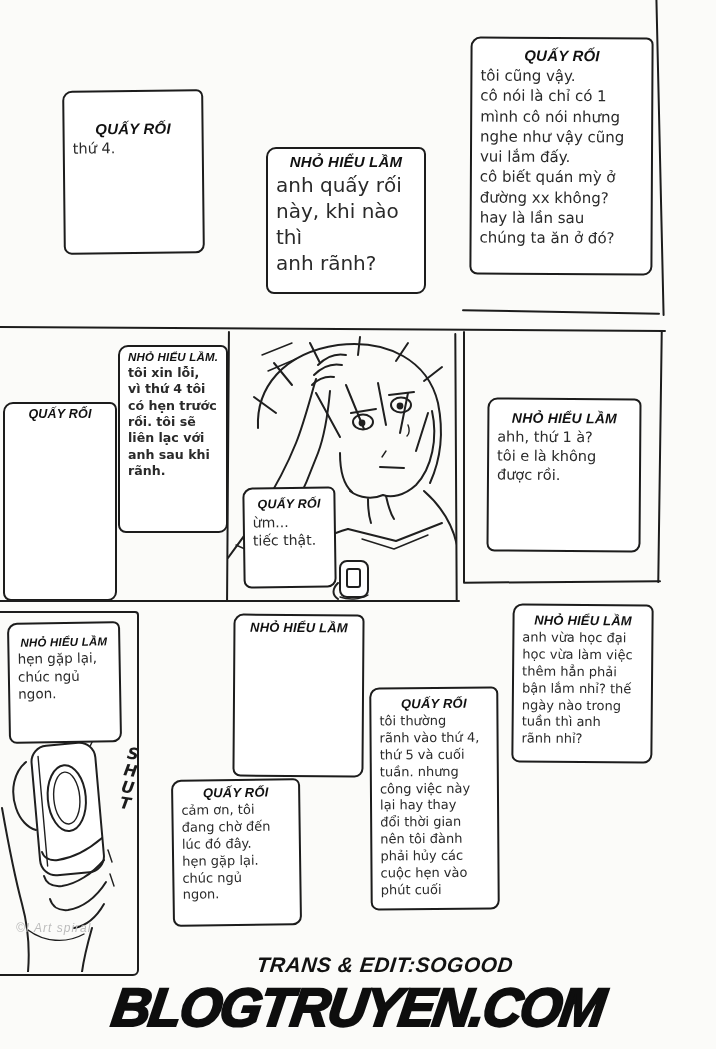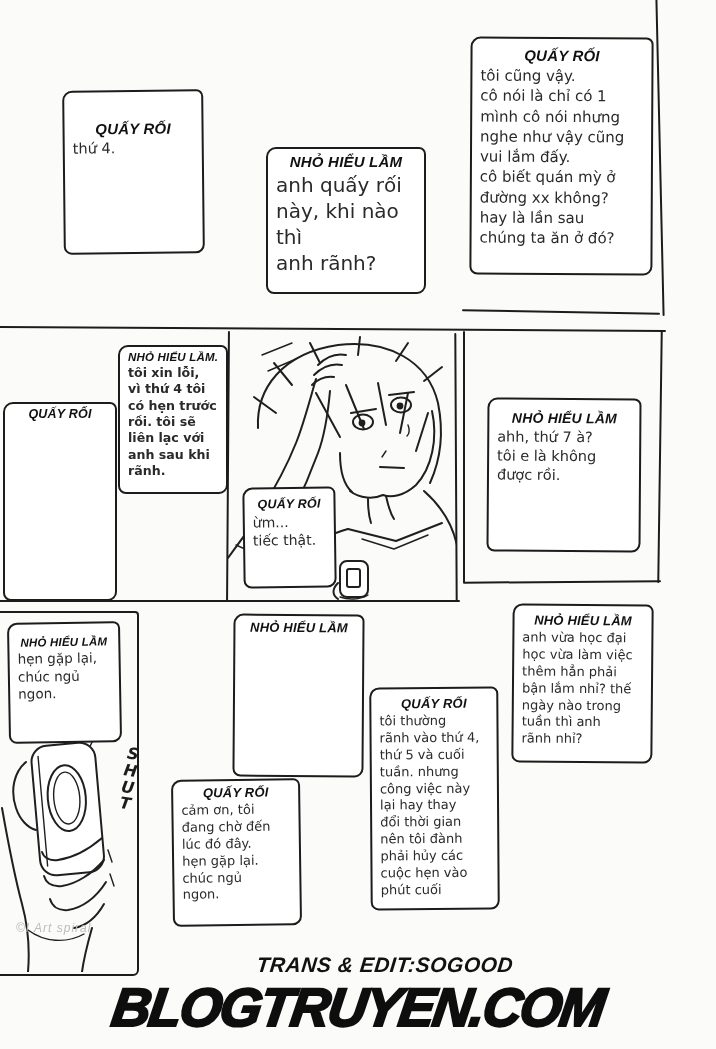--- a/index.html
+++ b/index.html
@@ -37,21 +37,21 @@
   }
   .bx0{left:63px;top:90px;width:141px;height:164px;transform:rotate(-.6deg);}
   .bx0 .t{margin-top:24px;font-size:15px;}
   .bx0 .b{font-size:14.5px;}
   .bx1{left:266px;top:147px;width:160px;height:147px;}
   .bx1 .t{font-size:15px;}
   .bx1 .b{font-size:20px;}
   .bx2{left:470px;top:37px;width:183px;height:238px;transform:rotate(.3deg);}
   .bx2 .t{font-size:15px;margin-top:4px;}
   .bx2 .b{font-size:15px;line-height:1.35;}
-  .bx3{left:118px;top:345px;width:110px;height:149px;}
+  .bx3{left:118px;top:345px;width:110px;height:188px;}
   .bx3 .t{font-size:11.5px;}
   .bx3 .b{font-size:12.6px;font-weight:bold;}
   .bx4{left:3px;top:402px;width:114px;height:199px;padding-top:3px;}
   .bx4 .t{font-size:12.5px;margin-bottom:1px;}
   .bx4 .b{font-size:12.3px;line-height:1.3;}
   .bx5{left:243px;top:487px;width:93px;height:101px;transform:rotate(-.8deg);}
   .bx5 .t{font-size:12.5px;margin-top:4px;}
   .bx5 .b{font-size:14px;}
   .bx6{left:487px;top:398px;width:154px;height:154px;transform:rotate(.4deg);}
   .bx6 .t{font-size:14px;margin-top:6px;}
@@ -225,21 +225,21 @@
   <div class="sbox bx4">
     <div class="t">QUẤY RỐI</div>
   </div>
   <div class="sbox bx5">
     <div class="t">QUẤY RỐI</div>
     <div class="b">ừm...
 tiếc thật.</div>
   </div>
   <div class="sbox bx6">
     <div class="t">NHỎ HIỂU LẦM</div>
-    <div class="b">ahh, thứ 7 à?
+    <div class="b">ahh, thứ 1 à?
 tôi e là không
 được rồi.</div>
   </div>
   <div class="sbox bx7">
     <div class="t">NHỎ HIỂU LẦM</div>
     <div class="b">hẹn gặp lại,
 chúc ngủ
 ngon.</div>
   </div>
   <div class="sbox bx8">

